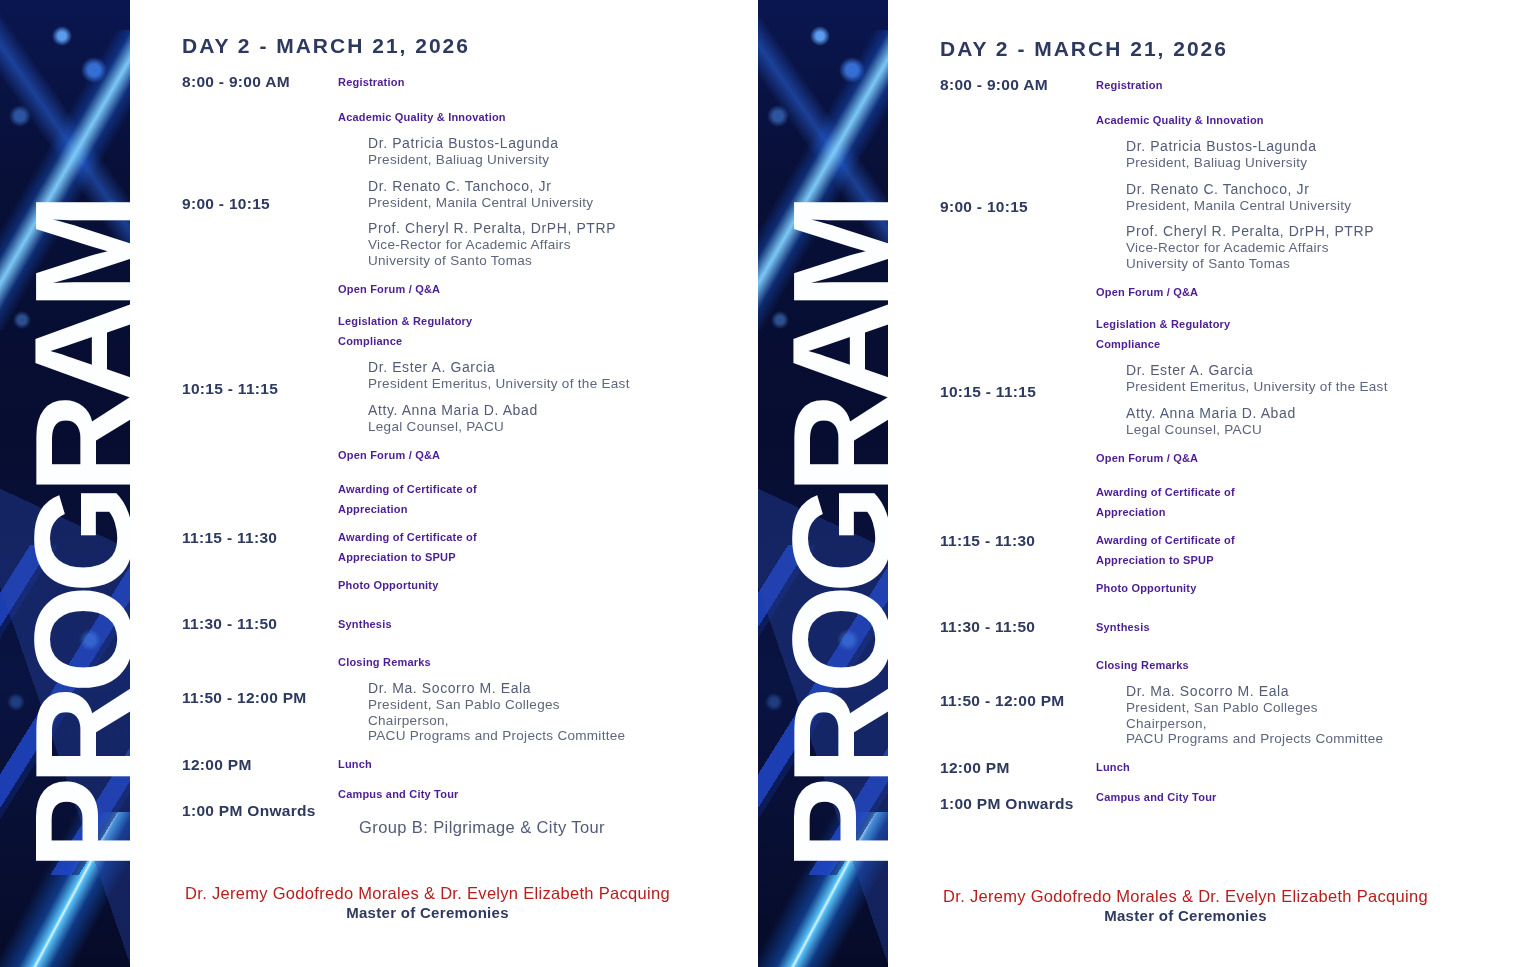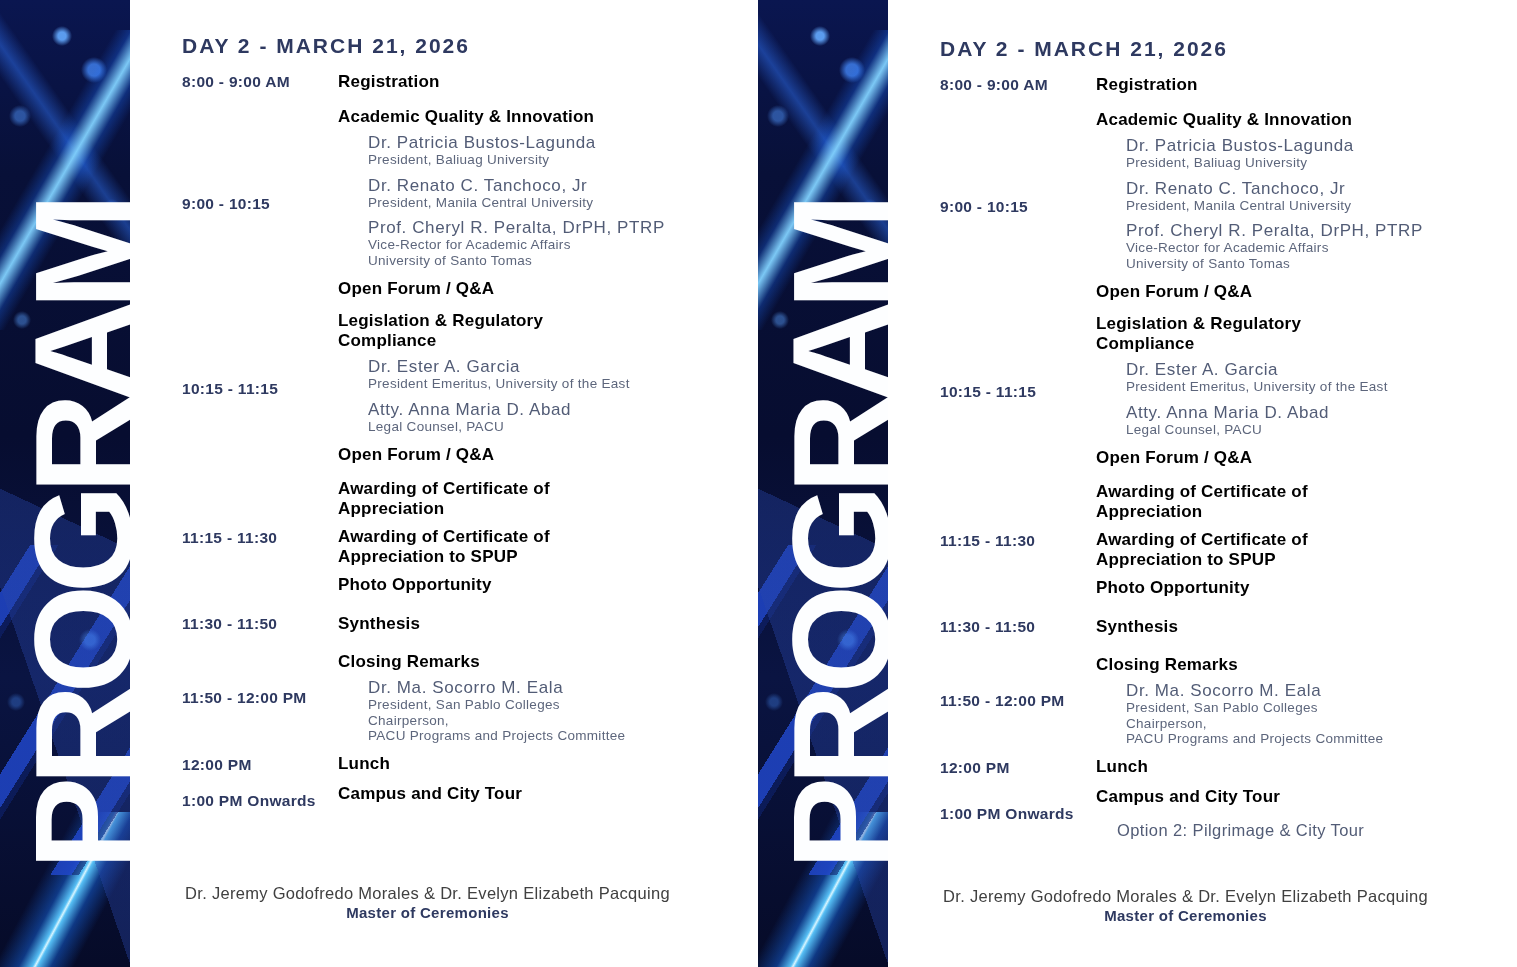--- a/index.html
+++ b/index.html
@@ -59,35 +59,35 @@
     color:#fdfeff;white-space:nowrap;
   }
 
   
   .content{position:absolute;left:182px;top:33px;width:552px;}
   .p1 .content{top:36px;}
   .day-header{font-size:21px;font-weight:600;letter-spacing:2px;line-height:26px;margin-bottom:12px;color:#2e3960;}
   .row{display:flex;align-items:center;}
   .time{width:156px;flex:none;font-size:15.5px;font-weight:700;letter-spacing:.3px;line-height:20px;padding-top:1px;color:#2e3960;}
   .cell{flex:1;min-width:0;}
-  .title{font-size:17px;font-weight:700;letter-spacing:.2px;color:#000000;}
+  .title{font-size:11px;font-weight:700;letter-spacing:.2px;color:#4c1d95;}
   .tline{line-height:20px;}
   .speaker{margin-left:30px;margin-top:7px;}
   .speaker + .speaker{margin-top:9px;}
   .speaker + .title{margin-top:11px;}
   .title + .title{margin-top:8px;}
-  .name{font-size:17px;font-weight:400;letter-spacing:.6px;line-height:18px;color:#525c76;}
+  .name{font-size:14px;font-weight:400;letter-spacing:.6px;line-height:18px;color:#525c76;}
   .role{font-size:13.5px;font-weight:400;letter-spacing:.3px;line-height:15.5px;color:#5d667c;}
   .lines{margin-left:21px;margin-top:13px;}
   .tour{font-size:16.5px;font-weight:400;letter-spacing:.4px;line-height:21.5px;color:#525c76;}
 
   
   .footer{position:absolute;left:105px;top:884px;width:645px;text-align:center;}
   .p1 .footer{top:887px;}
-  .footer-line1{font-size:16.5px;letter-spacing:.3px;line-height:19px;color:#404040;}
+  .footer-line1{font-size:16.5px;letter-spacing:.3px;line-height:19px;color:#b91c1c;}
   .footer-line2{font-size:15px;font-weight:700;letter-spacing:.3px;line-height:18px;margin-top:1px;color:#2e3960;}
 </style>
 </head>
 <body>
 
 <div class="stage" id="stage">
     <div class="page p0">
       <div class="banner">
         <div class="banner-word">PROGRAM</div>
       </div>
@@ -191,20 +191,21 @@
             </div>
           </div>
         </div>
         <div class="row" style="margin-bottom: 0px;">
           <div class="time">1:00 PM Onwards</div>
           <div class="cell">
             <div class="title">
               <div class="tline">Campus and City Tour</div>
             </div>
             <div class="lines">
+              <div class="tour">Group B: Pilgrimage &amp; City Tour</div>
             </div>
           </div>
         </div>
       </div>
       <div class="footer">
         <div class="footer-line1">Dr. Jeremy Godofredo Morales &amp; Dr. Evelyn Elizabeth Pacquing</div>
         <div class="footer-line2">Master of Ceremonies</div>
       </div>
     </div>
     <div class="page p1">
@@ -311,21 +312,20 @@
             </div>
           </div>
         </div>
         <div class="row" style="margin-bottom: 0px;">
           <div class="time">1:00 PM Onwards</div>
           <div class="cell">
             <div class="title">
               <div class="tline">Campus and City Tour</div>
             </div>
             <div class="lines">
-              <div class="tour">Option 2: Pilgrimage &amp; City Tour</div>
             </div>
           </div>
         </div>
       </div>
       <div class="footer">
         <div class="footer-line1">Dr. Jeremy Godofredo Morales &amp; Dr. Evelyn Elizabeth Pacquing</div>
         <div class="footer-line2">Master of Ceremonies</div>
       </div>
     </div>
   </div>

